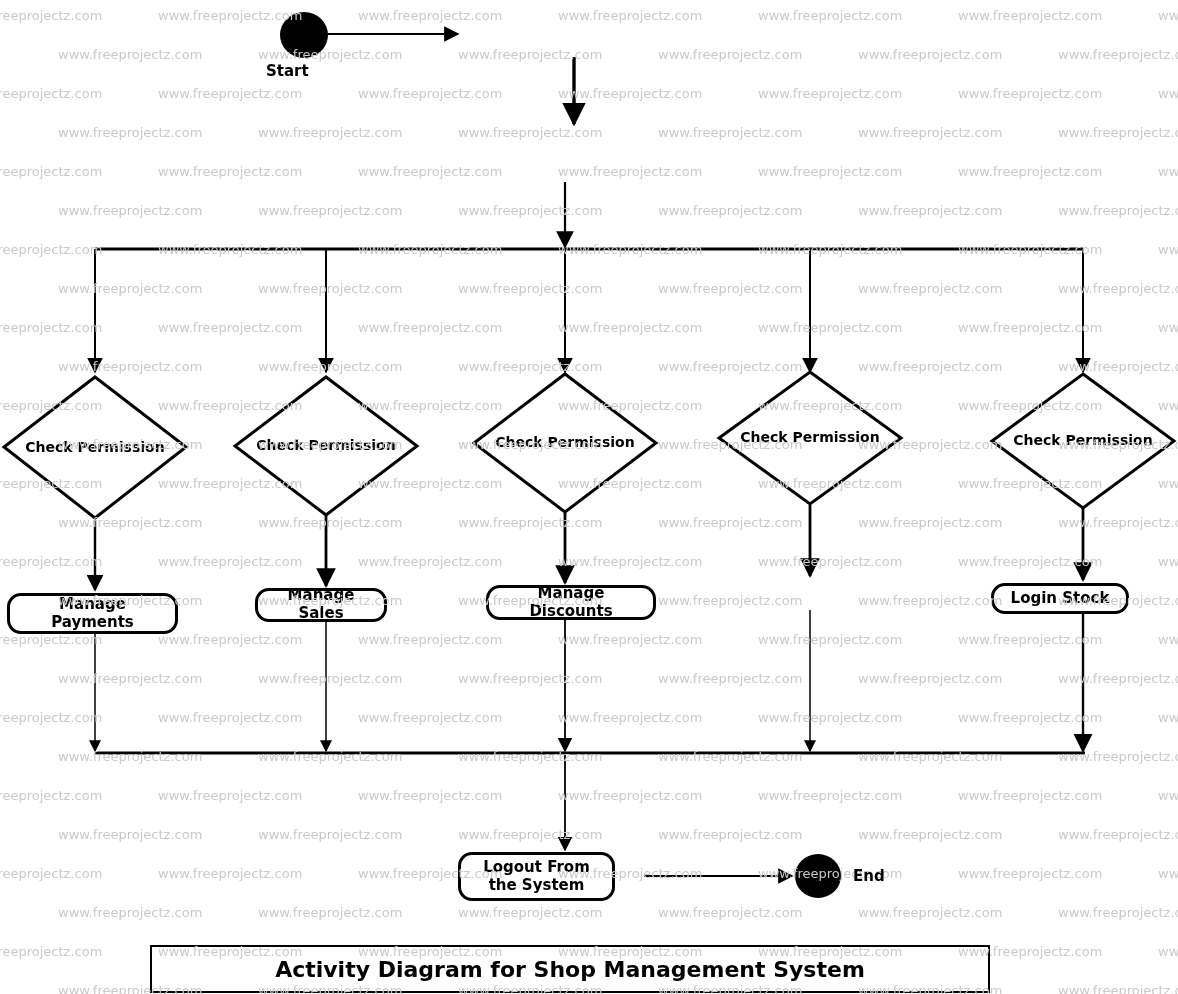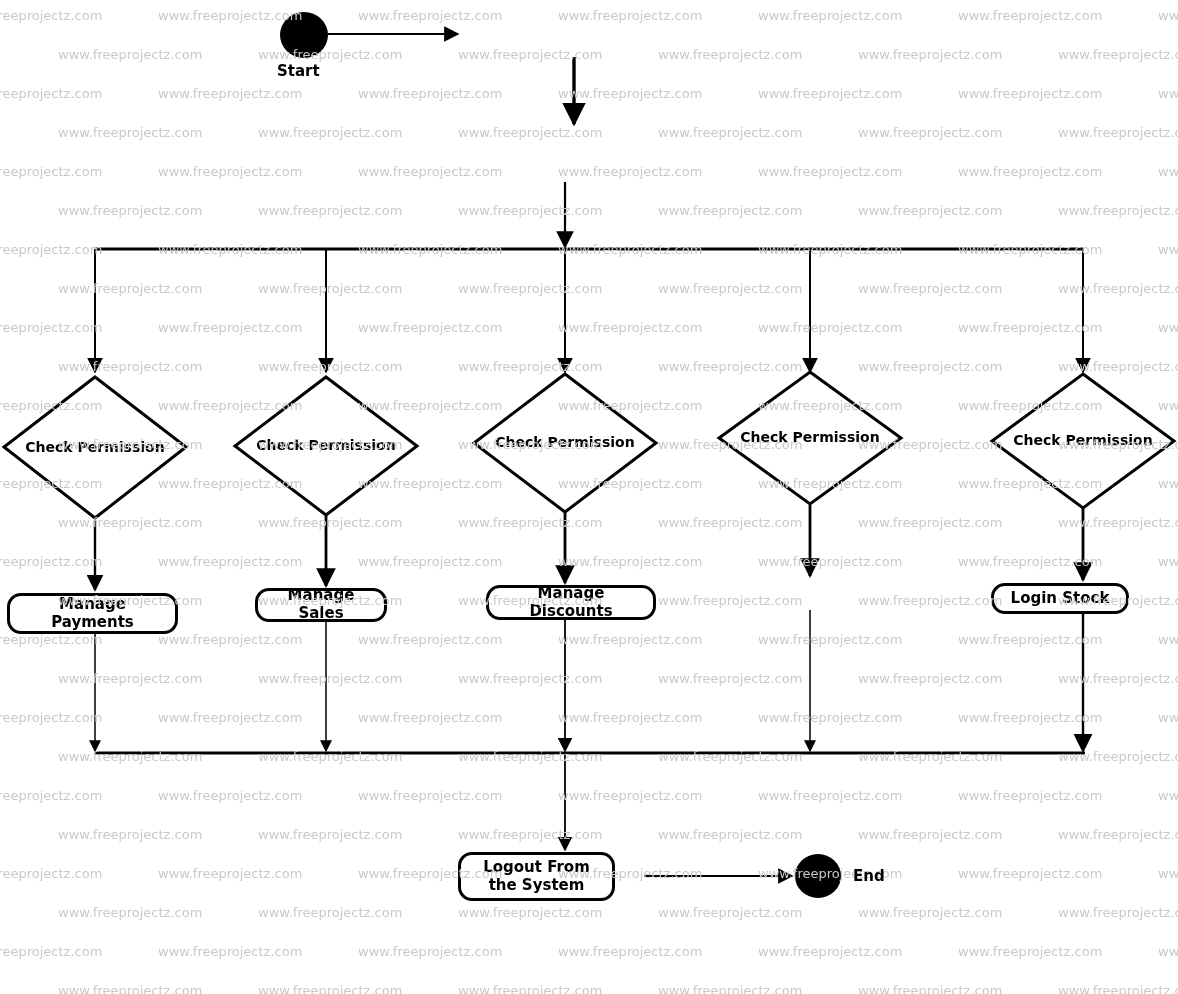--- a/index.html
+++ b/index.html
@@ -335,21 +335,21 @@
     <line x1="1083" y1="614" x2="1083" y2="751" stroke="#000" stroke-width="2.4" marker-end="url(#arrowThin)"></line>
 
     <line x1="95" y1="753" x2="1085" y2="753" stroke="#000" stroke-width="3.0"></line>
 
     <line x1="565" y1="753" x2="565" y2="850" stroke="#000" stroke-width="1.8" marker-end="url(#arrowThin)"></line>
 
     <line x1="644" y1="876" x2="792" y2="876" stroke="#000" stroke-width="2.2" marker-end="url(#arrow)"></line>
   </svg>
 
   <div class="node initial-node" style="left:280px; top:12px; width:48px; height:46px;"></div>
-  <div class="endpoint-label" style="left:277px; top:62px;">Start</div>
+  <div class="endpoint-label" style="left:266px; top:62px;">Start</div>
 
 
 
   <div class="diamond-wrap" style="left:2px; top:375px; width:186px; height:145px;">
     <svg width="186" height="145">
       <polygon points="93,2 184,72 93,143 2,72" fill="#ffffff" stroke="#000000" stroke-width="3"></polygon>
     </svg>
     <div class="diamond-label">Check Permission</div>
   </div>
 
@@ -398,14 +398,17 @@
     <span>Login Stock</span>
   </div>
 
   <div class="node activity" style="left:458px; top:852px; width:157px; height:49px;">
     <span>Logout From the System</span>
   </div>
 
   <div class="node final-node" style="left:795px; top:854px; width:46px; height:44px;"></div>
   <div class="endpoint-label" style="left:853px; top:867px;">End</div>
 
+  <div id="title-bar">
+    <span id="title-text">Activity Diagram for Shop Management System</span>
+  </div>
 
 </div>
 
 </body></html>

